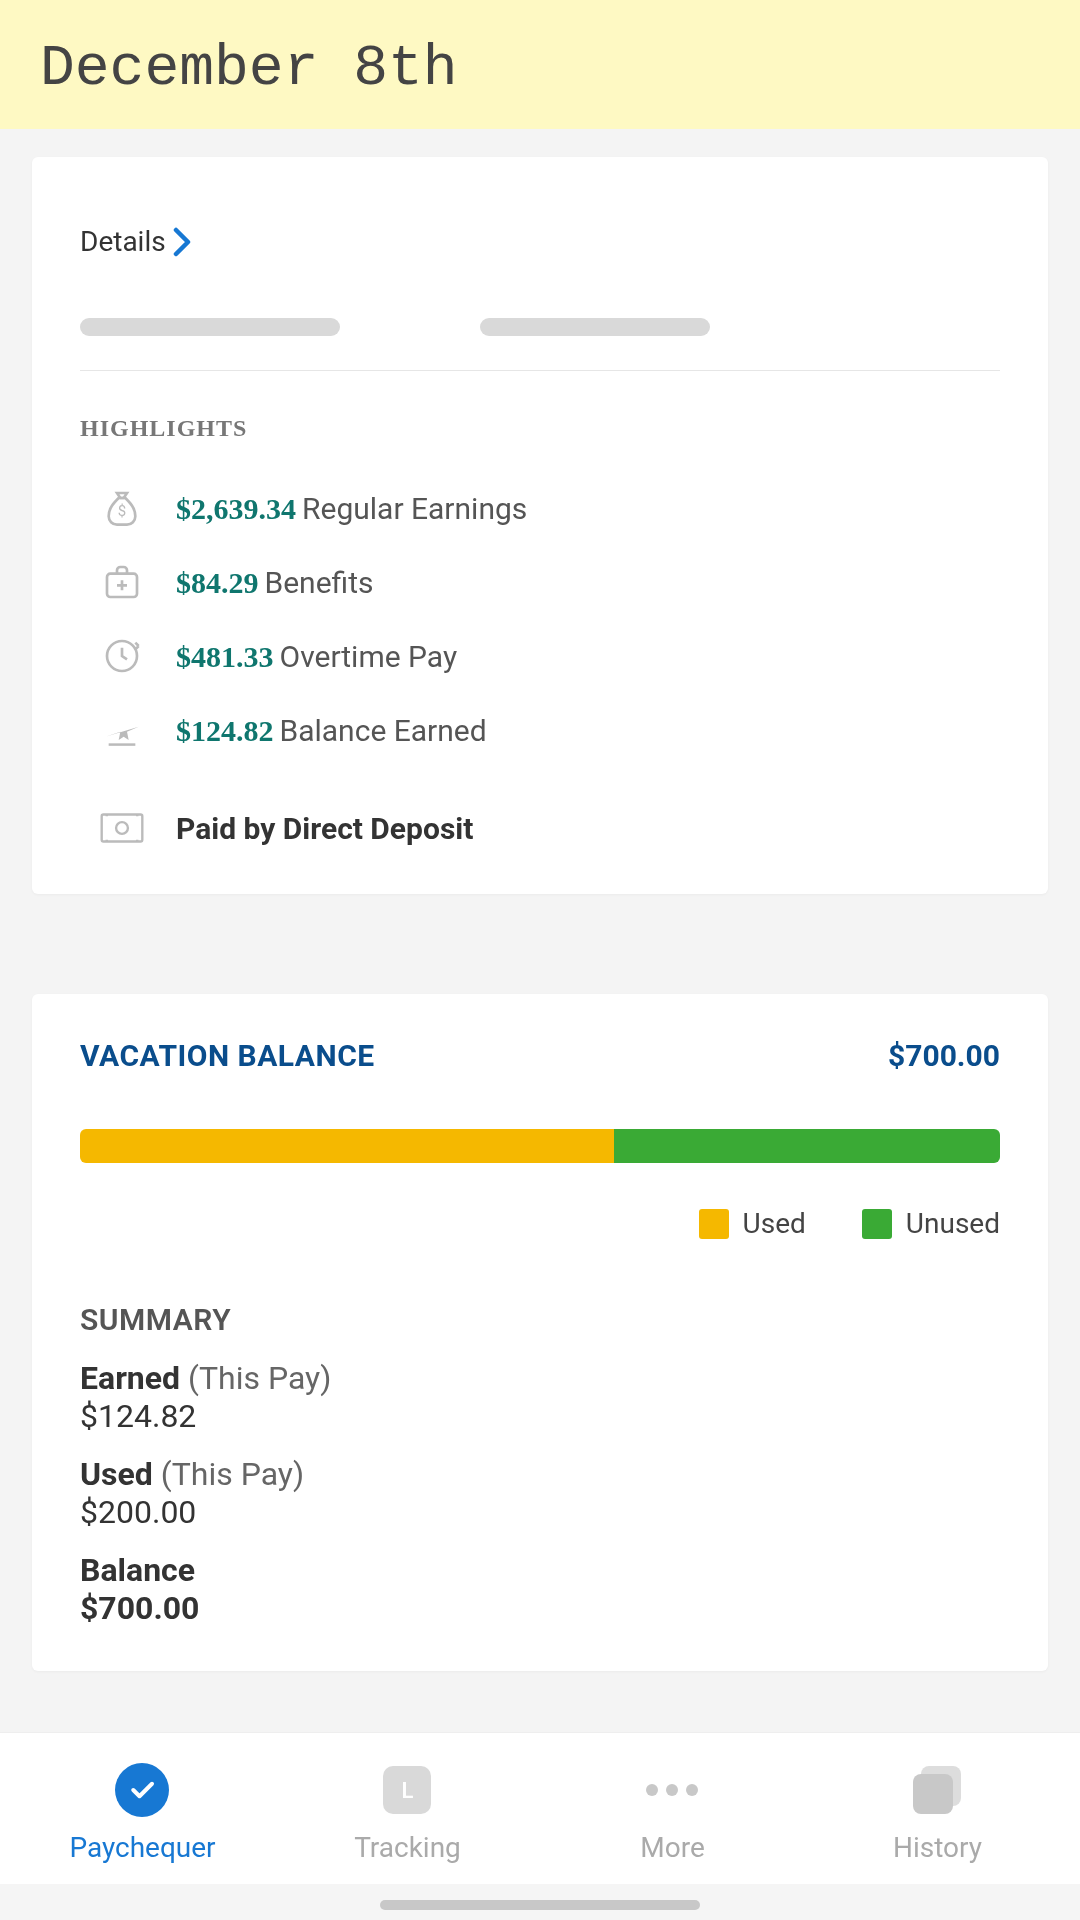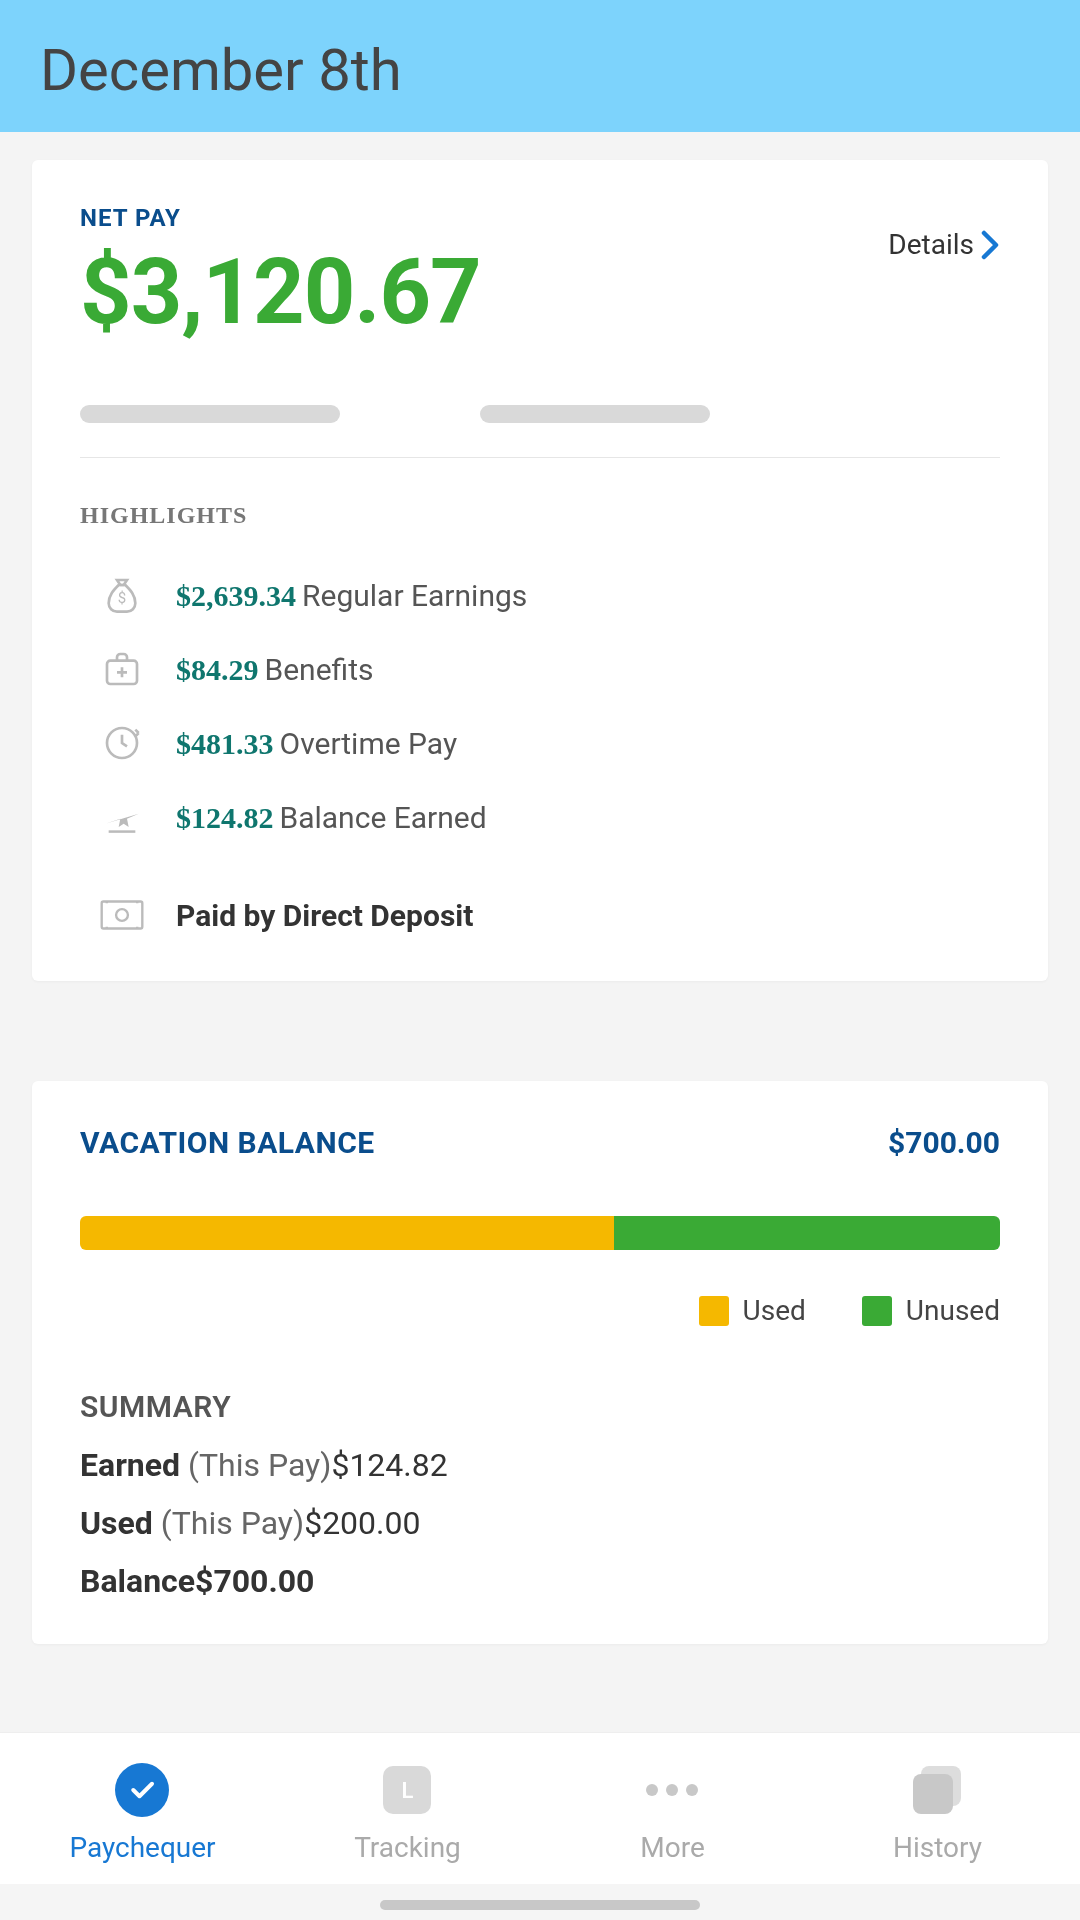--- a/index.html
+++ b/index.html
@@ -6,22 +6,23 @@
   body {
     font-family: -apple-system, BlinkMacSystemFont, "Segoe UI", Roboto, Helvetica, Arial, sans-serif;
     background: #f5f5f5;
     color: #333;
     width: 1080px;
     height: 1920px;
     display: flex;
     flex-direction: column;
   }
   .header {
-    background: #7dd3fc;
+    background: #fef9c3;
     padding: 36px 24px 28px 40px;
+    font-family: Liberation Mono, monospace;
   }
   .header-title {
     font-size: 58px;
     font-weight: 400;
     color: #444;
   }
   .scroll-area {
     flex: 1;
     overflow-y: auto;
     padding: 28px 32px 20px 32px;
@@ -156,21 +157,21 @@
   .swatch.unused { background:#3aaa35; }
   .summary-title {
     margin-top: 62px;
     color: #555;
     font-size: 30px;
     font-weight: 600;
     letter-spacing: 0.5px;
   }
   .summary-rows { margin-top: 22px; display:flex; flex-direction:column; gap:20px; }
   .summary-row {
-    display:flex; justify-content:flex-start; font-size: 32px; color:#333;
+    display:flex; justify-content:space-between; font-size: 32px; color:#333;flex-direction:column;
   }
   .summary-row .lbl b { font-weight:700; }
   .summary-row .lbl span.sub { color:#666; font-weight:400; }
   .summary-row .val { font-weight:400; }
   .summary-row.bold .val { font-weight:700; }
   .summary-row.bold .lbl { font-weight:700; }
   
   .tabbar {
     background: #fff;
     border-top: 1px solid #eee;
@@ -215,24 +216,20 @@
 <body>
 
 <div class="header">
   <div class="header-title">December 8th</div>
 </div>
 
 <div class="scroll-area">
 
   <div class="card">
     <div class="netpay-row">
-      <div>
-        <div class="netpay-label">NET PAY</div>
-        <div class="netpay-amount">$3,120.67</div>
-      </div>
       <div class="details-link">
         <span>Details</span>
         <svg viewBox="0 0 12 20" fill="none">
             <path d="M2 2 L10 10 L2 18" stroke="#1778d3" stroke-width="3" stroke-linecap="round" stroke-linejoin="round"></path>
           </svg>
       </div>
     </div>
     <div class="placeholders">
       <div class="ph-bar a"></div>
       <div class="ph-bar b"></div>

